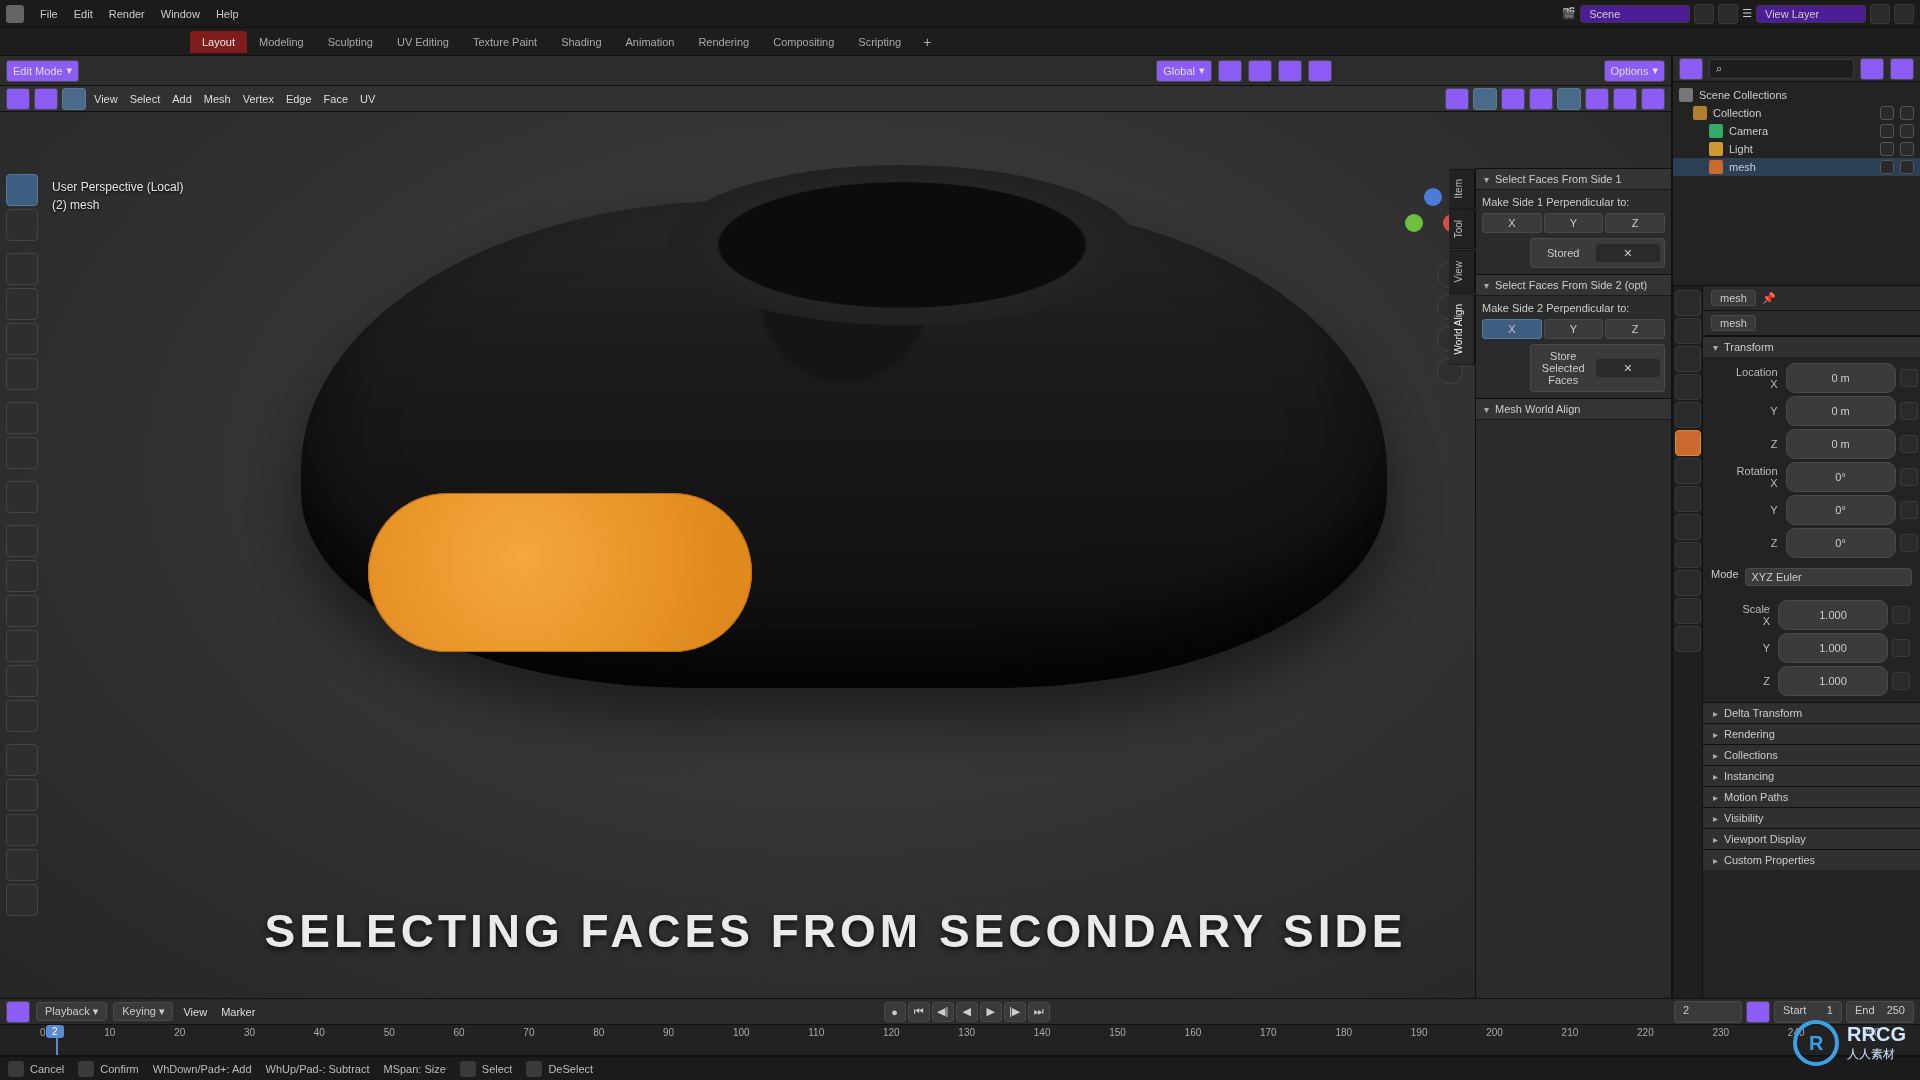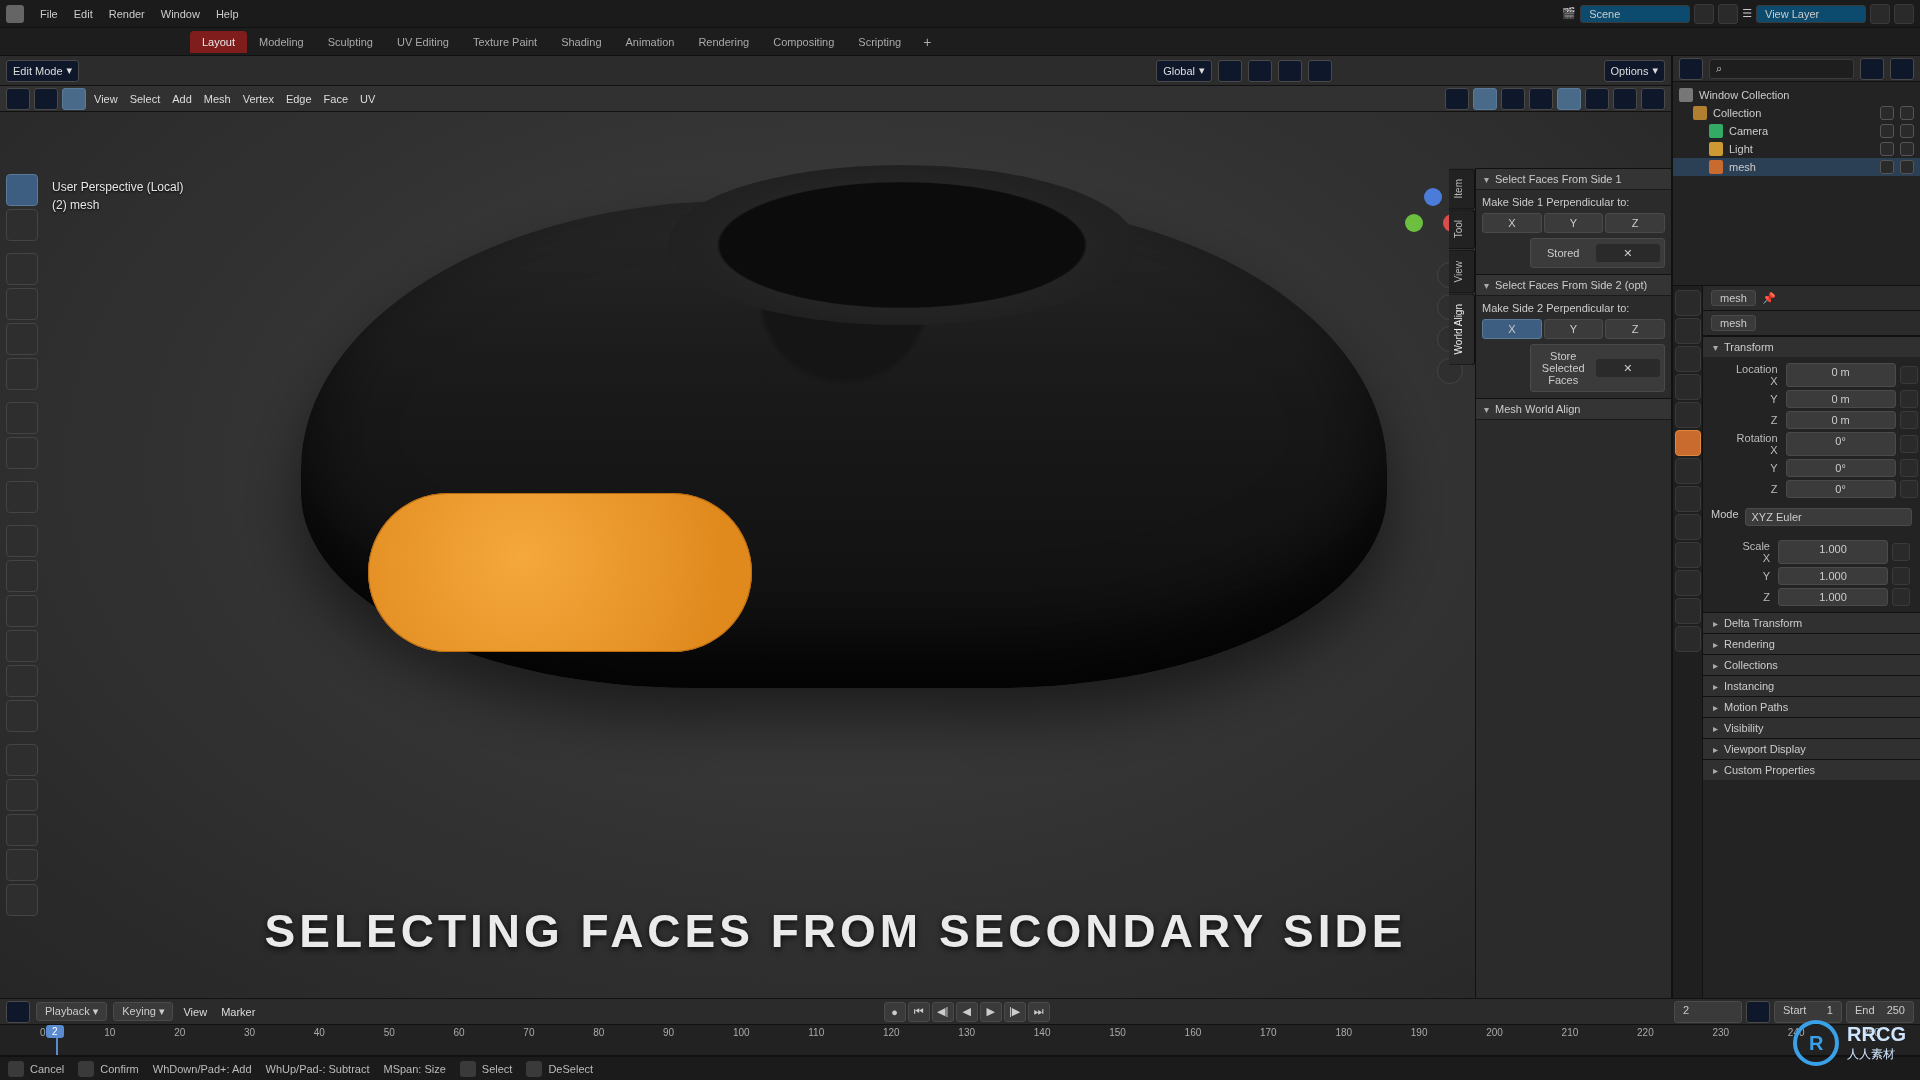--- a/index.html
+++ b/index.html
@@ -29,21 +29,21 @@
     margin-right: 8px;
   }
   .menubar .menu-item {
     padding: 0 8px;
     color: #ccc;
     cursor: pointer;
   }
   .menubar .spacer { flex: 1; }
   .menubar .right-chunk { display:flex; align-items:center; gap:4px; }
   .menubar .field {
-    background: #0c4a6e; border:1px solid #3a3a3a; border-radius:3px;
+    background: #4c1d95; border:1px solid #3a3a3a; border-radius:3px;
     padding: 2px 8px; min-width: 110px; display:flex; align-items:flex-start; gap:6px;
   }
   .menubar .icon-btn {
     width:20px; height:20px; background:#2a2a2a; border:1px solid #3a3a3a;
     border-radius:3px;
   }
   
   .ws-tabs {
     height: 28px;
     background: #1d1d1d;
@@ -80,21 +80,21 @@
   .view3d-header {
     height: 30px;
     background: #2c2c2c;
     display:flex;
     align-items:center;
     gap:6px;
     padding: 0 6px;
     border-bottom:1px solid #111;
   }
   .hdr-btn {
-    background:#0f172a; border:1px solid #494949; border-radius:3px;
+    background:#8b5cf6; border:1px solid #494949; border-radius:3px;
     padding:2px 6px; color:#ddd; cursor:pointer; display:flex; align-items:center; gap:4px;
     height:22px;
   }
   .hdr-btn.small { width:24px; justify-content:center; padding:0; }
   .hdr-btn.active { background:#4a6a8a; border-color:#5a7a9a; }
   .hdr-label { color:#ddd; padding:0 4px; cursor:pointer; }
   .view3d-header2 {
     height: 26px;
     background: #313131;
     display:flex;
@@ -299,22 +299,22 @@
     display:flex; align-items:center; gap:6px;
   }
   .props-section-hdr::before { content:"▾"; color:#aaa; font-size:10px; }
   .props-section-hdr.collapsed::before { content:"▸"; }
   .props-grid {
     display:grid; grid-template-columns: 1fr 110px 20px;
     gap:3px 4px; padding:6px 8px;
   }
   .props-grid .k { text-align:right; color:#bbb; padding-right:4px; align-self:center;margin-left:25px; }
   .props-grid .v {
-    background:#3b3b3b; border:1px solid #4a4a4a; border-radius:3px;
-    text-align:center; padding:2px 0;
+    background:#3b3b3b; border:1px solid #4a4a4a; border-radius:9px;
+    text-align:center; padding:8px 0;
   }
   .props-grid .lock {
     width:18px; height:18px; background:#2a2a2a; border:1px solid #3a3a3a;
     border-radius:3px; align-self:center;
   }
   .mode-row { padding:4px 8px 8px; display:flex; gap:6px; align-items:flex-start; }
   .mode-row .sel {
     flex:1; background:#3b3b3b; border:1px solid #4a4a4a; border-radius:3px;
     padding:2px 6px;
   }
@@ -583,21 +583,21 @@
         <div class="hdr-btn small"></div>
         <div class="search">
           <span>⌕</span>
         </div>
         <div class="hdr-btn small"></div>
         <div class="hdr-btn small"></div>
       </div>
       <div class="tree">
         <div class="tree-row">
           <span class="ic scene"></span>
-          <span class="name">Window Collection</span>
+          <span class="name">Scene Collections</span>
         </div>
         <div class="tree-row indent1">
           <span class="ic coll"></span>
           <span class="name">Collection</span>
           <span class="eye"></span>
           <span class="disable"></span>
         </div>
         <div class="tree-row indent2">
           <span class="ic cam"></span>
           <span class="name">Camera</span>

